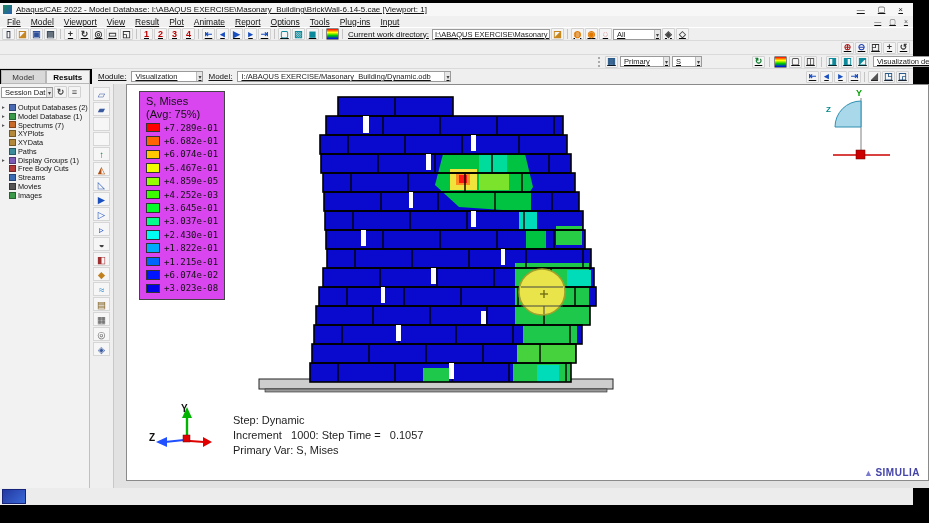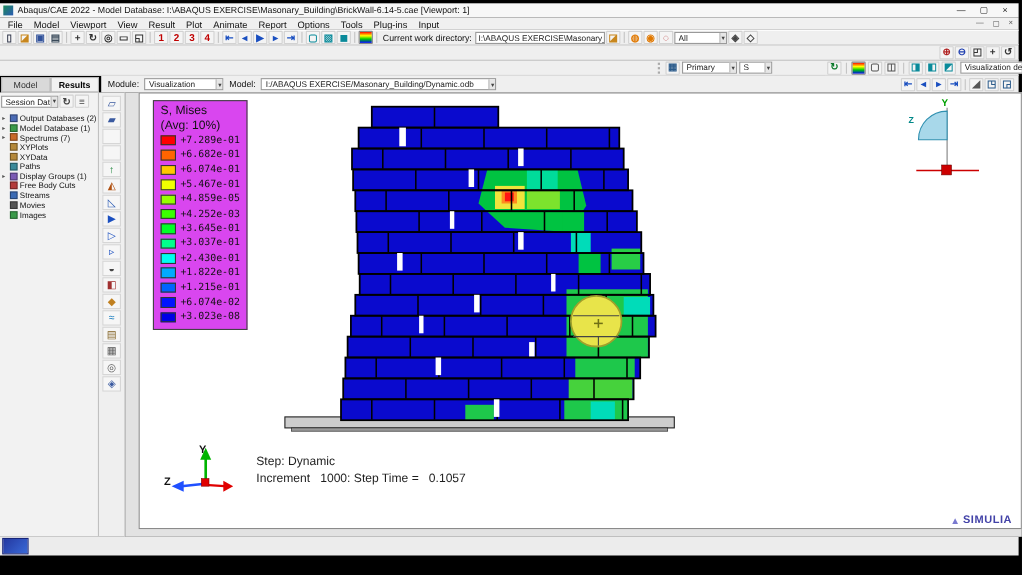--- a/index.html
+++ b/index.html
@@ -1,18 +1,18 @@
 <!DOCTYPE html>
 <html><head>
 <meta charset="utf-8">
 <style>
 *{margin:0;padding:0;box-sizing:border-box;}
 body{background:#222;}
 #win{position:relative;width:929px;height:523px;background:#000;font-family:"Liberation Sans",sans-serif;overflow:hidden;}
-.bar{position:absolute;left:0;right:3px;background:#efefef;display:flex;align-items:center;}
+.bar{position:absolute;left:0;right:16px;background:#efefef;display:flex;align-items:center;text-decoration:underline;}
 #titlebar{top:3px;height:13px;background:#f7f7f7;font-size:8px;color:#111;padding:0 3px;gap:4px;}
 #app-icon{width:9px;height:9px;background:linear-gradient(135deg,#1b8a5a,#2a5ab4);flex:0 0 auto;}
 #title-text{white-space:nowrap;overflow:hidden;}
 #win-controls{margin-left:auto;display:flex;gap:13px;padding-right:7px;font-size:8px;color:#222;}
 .wbtn{cursor:default;}
 #menubar{top:16px;height:11px;background:#f0f0f0;font-size:8.5px;color:#111;padding-left:2px;}
 .menu-item{padding:0 5px;white-space:nowrap;}
 .childctl{margin-left:auto;display:flex;gap:8px;padding-right:5px;font-size:7px;color:#555;}
 #toolbar-a{top:27px;height:14px;border-top:1px solid #fff;border-bottom:1px solid #dadada;padding:0 2px;gap:1px;}
 #toolbar-b{top:41px;height:14px;padding:0 3px;gap:1px;border-bottom:1px solid #dadada;}
@@ -439,21 +439,21 @@
           <text x="729" y="11" font-family="&quot;Liberation Sans&quot;,sans-serif" font-size="9" font-weight="bold" fill="#00a000">Y</text>
           <line x1="734" y1="13" x2="734" y2="67" stroke="#808080" stroke-width="1"></line>
           <path d="M734,42 L734,16 A26,26 0 0 0 708,42 Z" fill="#a8d8ea" stroke="#3090b0" stroke-width="1"></path>
           <text x="699" y="27" font-family="&quot;Liberation Sans&quot;,sans-serif" font-size="8" font-weight="bold" fill="#008888">Z</text>
           <line x1="706" y1="70" x2="763" y2="70" stroke="#cc0000" stroke-width="1.4"></line>
           <rect x="729" y="65" width="9" height="9" fill="#cc0000" stroke="#660000" stroke-width="0.5"></rect>
         </g>
       </svg>
     <div id="legend">
       <div class="lt">S, Mises</div>
-      <div class="lt">(Avg: 10%)</div>
+      <div class="lt">(Avg: 75%)</div>
       <div id="legend-rows">
           <div class="lrow">
             <span class="lsw" style="background: rgb(255, 0, 0);"></span>
             <span class="lval">+7.289e-01</span>
           </div>
           <div class="lrow">
             <span class="lsw" style="background: rgb(255, 100, 0);"></span>
             <span class="lval">+6.682e-01</span>
           </div>
           <div class="lrow">
@@ -498,20 +498,21 @@
           </div>
           <div class="lrow">
             <span class="lsw" style="background: rgb(0, 0, 230);"></span>
             <span class="lval">+3.023e-08</span>
           </div>
         </div>
     </div>
     <div id="steptext">
         <div class="stepline">Step: Dynamic</div>
         <div class="stepline">Increment   1000: Step Time =   0.1057</div>
+        <div class="stepline">Primary Var: S, Mises</div>
       </div>
     <div id="simulia">
         <span class="tri">▲</span>
         <span>SIMULIA</span>
       </div>
   </div>
   <div id="statusbar" class="bar">
     <div id="simulia-box"></div>
   </div>
 </div>

